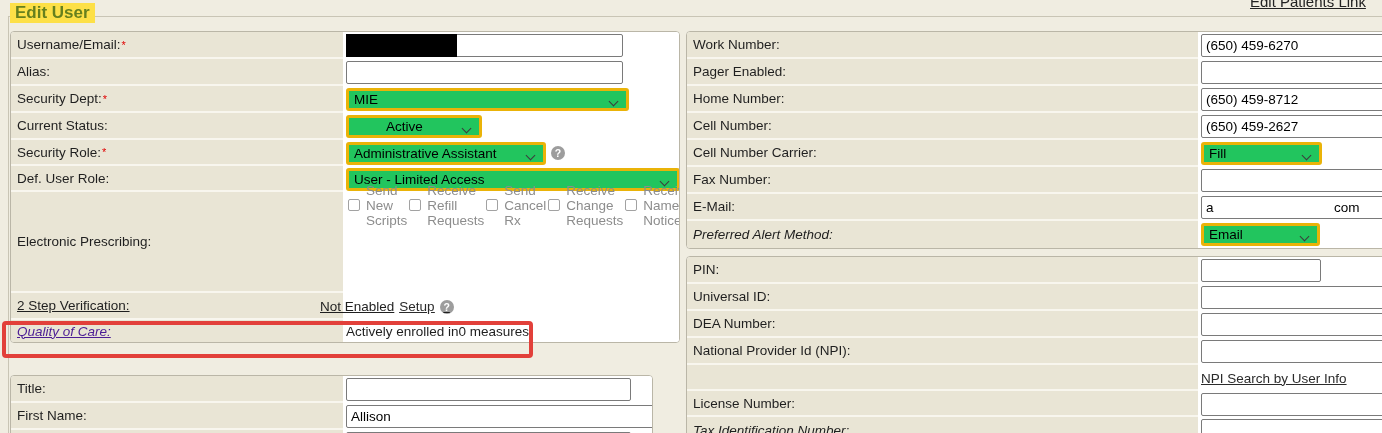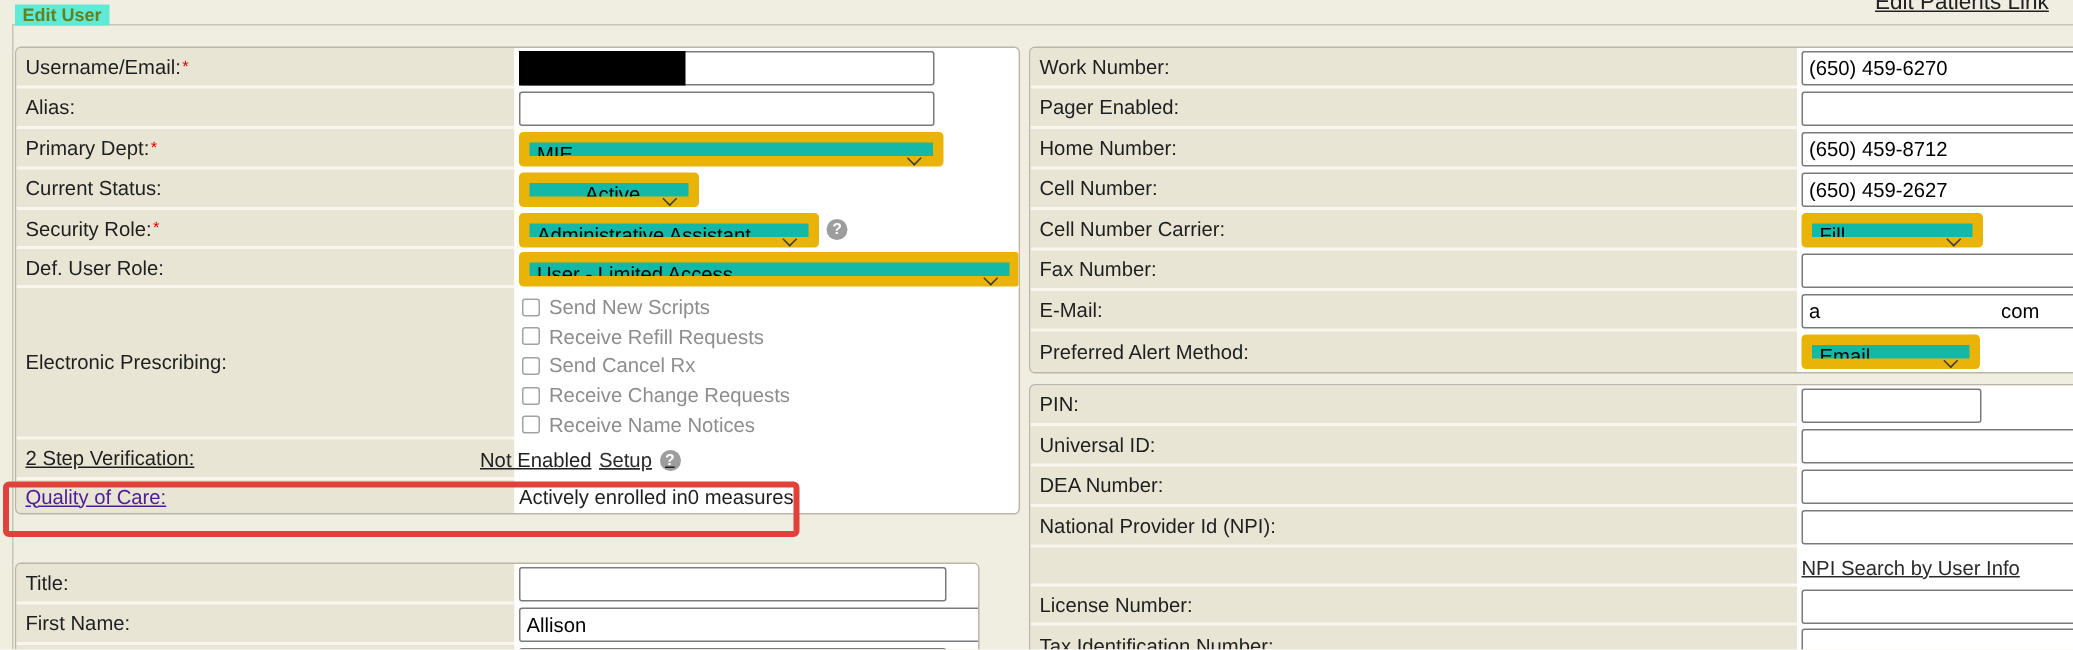--- a/index.html
+++ b/index.html
@@ -3,42 +3,42 @@
 <meta charset="utf-8">
 <style>
   * { margin:0; padding:0; box-sizing:border-box; }
   html,body { width:1382px; height:433px; }
   body { font-family:"Liberation Sans", sans-serif; font-size:13.5px; color:#1f1f1f; }
   .page { position:relative; width:1382px; height:433px; background:#f0ede1; overflow:hidden; }
 
   
   .fs-top { position:absolute; left:8px; top:16px; width:1374px; border-top:1px solid #c9c5b5; }
   .fs-left { position:absolute; left:8px; top:16px; height:417px; border-left:1px solid #c9c5b5; }
-  .legend { position:absolute; left:10px; top:3px; padding:0 5px; background:#5eead4;
-            font-size:12px; font-weight:bold; color:#66801e;text-align:center; }
+  .legend { position:absolute; left:10px; top:3px; padding:0 5px; background:#fde047;
+            font-size:17px; font-weight:bold; color:#66801e;text-align:center; }
   .patients-link { position:absolute; left:1250px; top:-7px; font-size:15px; color:#222;
                    text-decoration:underline; white-space:nowrap; cursor:pointer; }
 
   
   .tbl { position:absolute; background:#fff; border:1px solid #bab6a7; border-radius:4px; overflow:hidden; }
   .row { display:flex; align-items:stretch; }
   .lbl { background:#e9e5d5; display:flex; align-items:center; padding-left:6px;
          border-bottom:2px solid #f8f6ee; flex:none; }
-  .row:last-child .lbl { border-bottom:none; }
+  .row:last-child .lbl { border-bottom:none;font-style:italic; }
   .val { flex:1; position:relative; display:flex; align-items:center; padding-left:3px; background:#fff; }
   .t-left .lbl  { width:332px; }
   .t-right .lbl { width:511px; }
 
   .req { color:#e00000; font-size:11px; vertical-align:super; margin-left:1px; }
 
   
   .tin { height:23px; border:1px solid #7a7a7a; border-radius:2px; background:#fff;
          font-family:"Liberation Sans", sans-serif; font-size:13.5px; color:#000; padding:0 4px; }
-  .select { position:relative; height:23px; border:7px solid #eab308; border-radius:3px; background:#14b8a6;
-            display:flex; padding:0 22px 0 5px; cursor:pointer; }
+  .select { position:relative; height:23px; border:3px solid #eab308; border-radius:3px; background:#22c55e;
+            display:flex; align-items:center; padding:0 22px 0 5px; cursor:pointer; }
   .select .stext { font-size:13.5px; color:#000; white-space:nowrap; overflow:hidden; }
   .chev { position:absolute; right:9px; top:7px; width:7px; height:7px;
           border-right:1.8px solid #3c3c3c; border-bottom:1.8px solid #3c3c3c; transform:rotate(45deg); }
 
   .qicon { display:inline-block; width:14px; height:14px; border-radius:50%; background:#9d9d9d;
            color:#fff; font-size:10.5px; font-weight:bold; text-align:center; line-height:14px;
            margin-left:5px; cursor:pointer; flex:none; }
 
   .cbline { display:flex; align-items:center; height:20px; }
   .cbx { display:inline-block; width:12px; height:12px; border:1px solid #a2a2a2; border-radius:2px;
@@ -83,38 +83,38 @@
       <div class="lbl">
           <span>Alias:</span>
         </div>
       <div class="val">
         <input class="tin" style="width: 277px;" value="">
       </div>
     </div>
 
     <div class="row" style="height:27px;">
       <div class="lbl">
-          <span>Primary Dept:</span>
+          <span>Security Dept:</span>
           <span class="req">*</span>
         </div>
       <div class="val">
         <div class="select" style="width:283px;">
           <span class="stext">MIE</span>
           <span class="chev"></span>
         </div>
       </div>
     </div>
 
 
     <div class="row" style="height:27px;">
       <div class="lbl">
           <span>Current Status:</span>
         </div>
       <div class="val">
-        <div class="select" style="width:120px;padding-left:37px;">
+        <div class="select" style="width:136px;padding-left:37px;">
           <span class="stext">Active</span>
           <span class="chev"></span>
         </div>
       </div>
     </div>
 
     <div class="row" style="height:26px;">
       <div class="lbl">
           <span>Security Role:</span>
           <span class="req">*</span>
@@ -137,21 +137,21 @@
           <span class="stext">User - Limited Access</span>
           <span class="chev"></span>
         </div>
       </div>
     </div>
 
     <div class="row" style="height:101px;">
       <div class="lbl">
           <span>Electronic Prescribing:</span>
         </div>
-      <div class="val" style="flex-direction:column; align-items:flex-start; justify-content:flex-start; padding-top:3px;">
+      <div class="val" style="flex-direction:row; align-items:flex-start; justify-content:flex-start; padding-top:3px;">
         <div class="cbline">
             <span class="cbx"></span>
             <span class="cbtext">Send New Scripts</span>
           </div>
         <div class="cbline">
             <span class="cbx"></span>
             <span class="cbtext">Receive Refill Requests</span>
           </div>
         <div class="cbline">
             <span class="cbx"></span>

